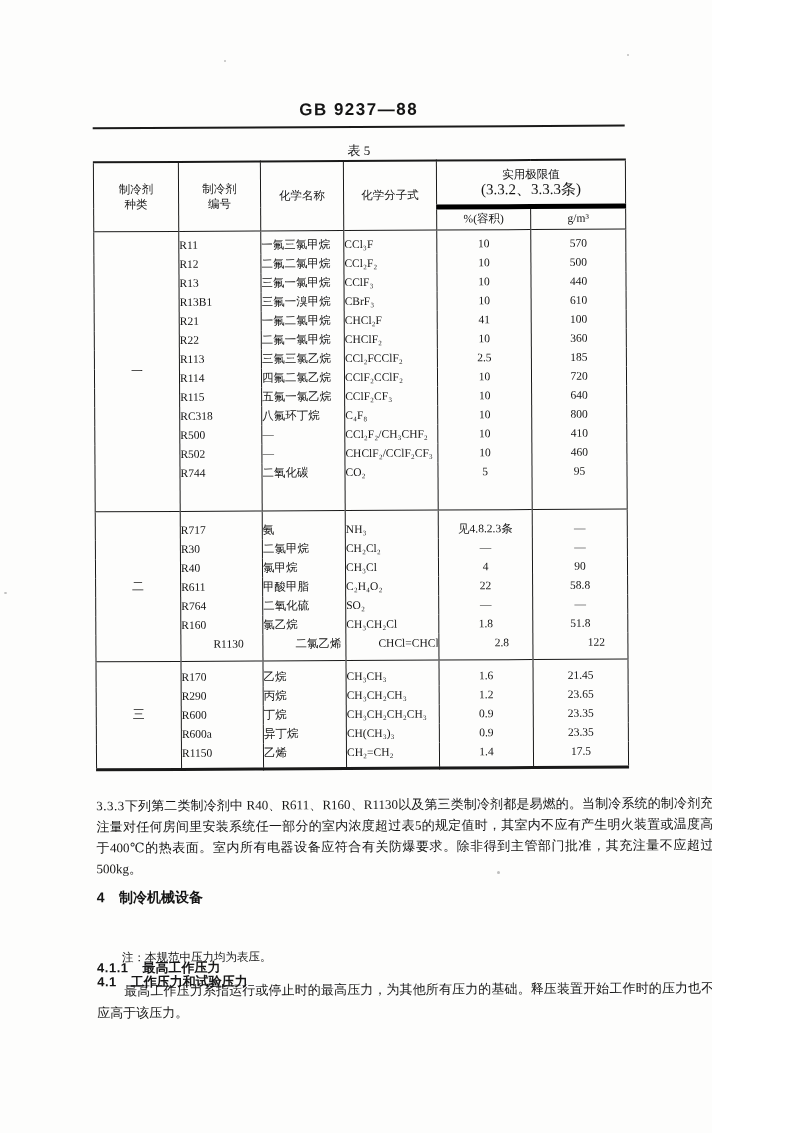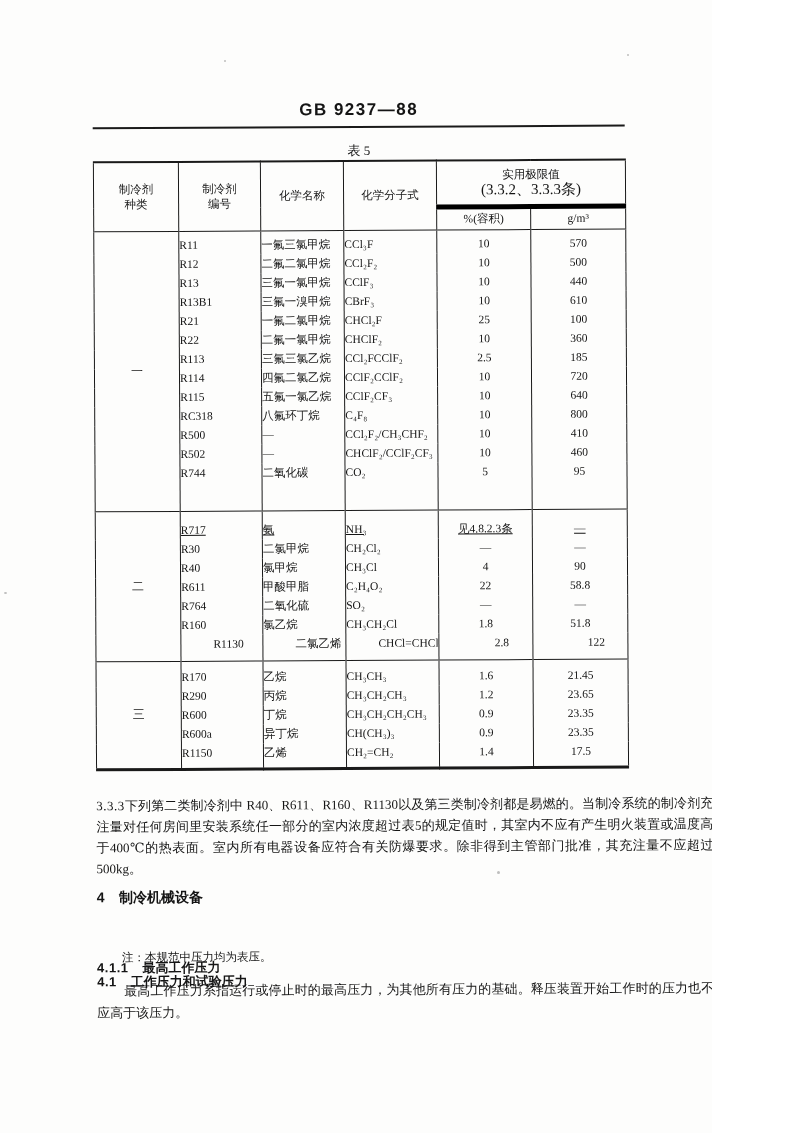--- a/index.html
+++ b/index.html
@@ -41,21 +41,21 @@
 
   tbody.grp { border-top:1.5px solid #1a1a1a; }
   tbody.grp td { height:19px; line-height:19px; vertical-align:middle; white-space:nowrap; overflow:hidden; }
   td.cat { text-align:center; font-size:12px; }
   td.num { padding-left:12px; }
   td.name { padding-left:11px; }
   td.formula { padding-left:8px; }
   td.pct, td.gm3 { text-align:center; }
   tbody.g1 tr.first td:not(.cat) { padding-top:4px; }
   tbody.g1 tr.last  td:not(.cat) { padding-bottom:28px; }
-  tbody.g2 tr.first td:not(.cat) { padding-top:9px;text-decoration:underline; }
+  tbody.g2 tr.first td:not(.cat) { padding-top:9px; }
   tbody.g2 tr.last  td:not(.cat) { padding-bottom:7px;padding-left:32px; }
   tbody.g3 tr.first td:not(.cat) { padding-top:6px; }
   tbody.g3 tr.last  td:not(.cat) { padding-bottom:5px; }
 
   .clause {
     position:absolute; left:95px; top:794px; width:617px;
     font-size:13px; line-height:21px; text-align:justify; margin:0;
   }
   .clause-num { font-weight:normal; margin-right:0; letter-spacing:0.5px; }
 
@@ -152,21 +152,21 @@
             <td class="num">R13B1</td>
             <td class="name">三氟一溴甲烷</td>
             <td class="formula">CBrF₃</td>
             <td class="pct">10</td>
             <td class="gm3">610</td>
           </tr>
           <tr>
             <td class="num">R21</td>
             <td class="name">一氟二氯甲烷</td>
             <td class="formula">CHCl₂F</td>
-            <td class="pct">25</td>
+            <td class="pct">41</td>
             <td class="gm3">100</td>
           </tr>
           <tr>
             <td class="num">R22</td>
             <td class="name">二氟一氯甲烷</td>
             <td class="formula">CHClF₂</td>
             <td class="pct">10</td>
             <td class="gm3">360</td>
           </tr>
           <tr>

